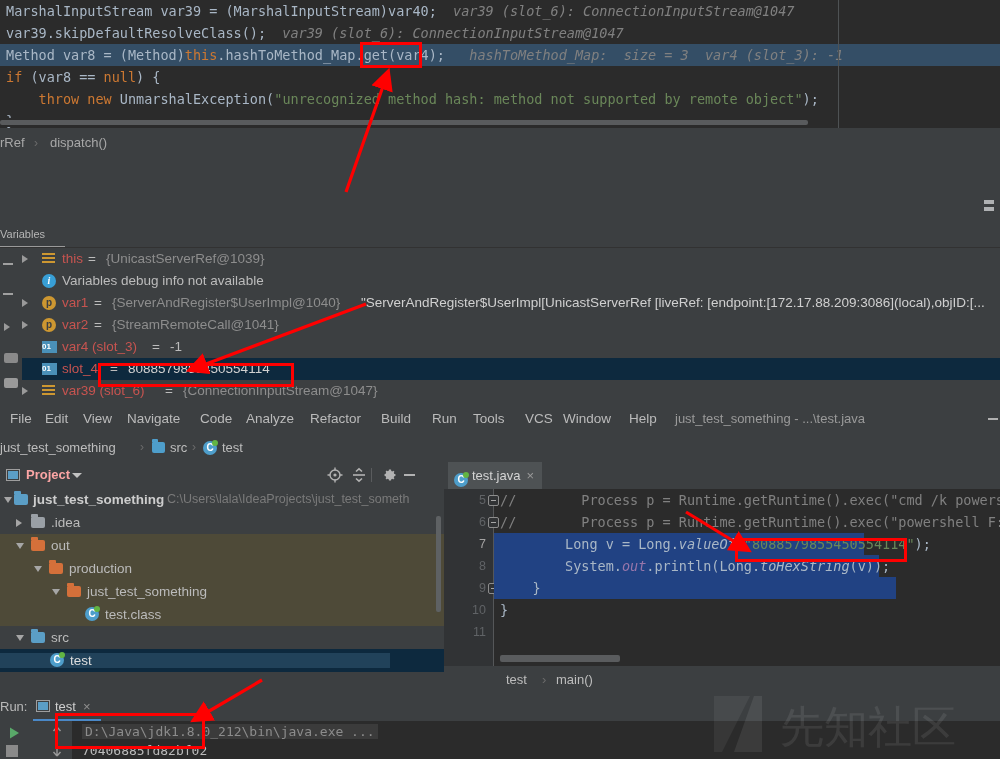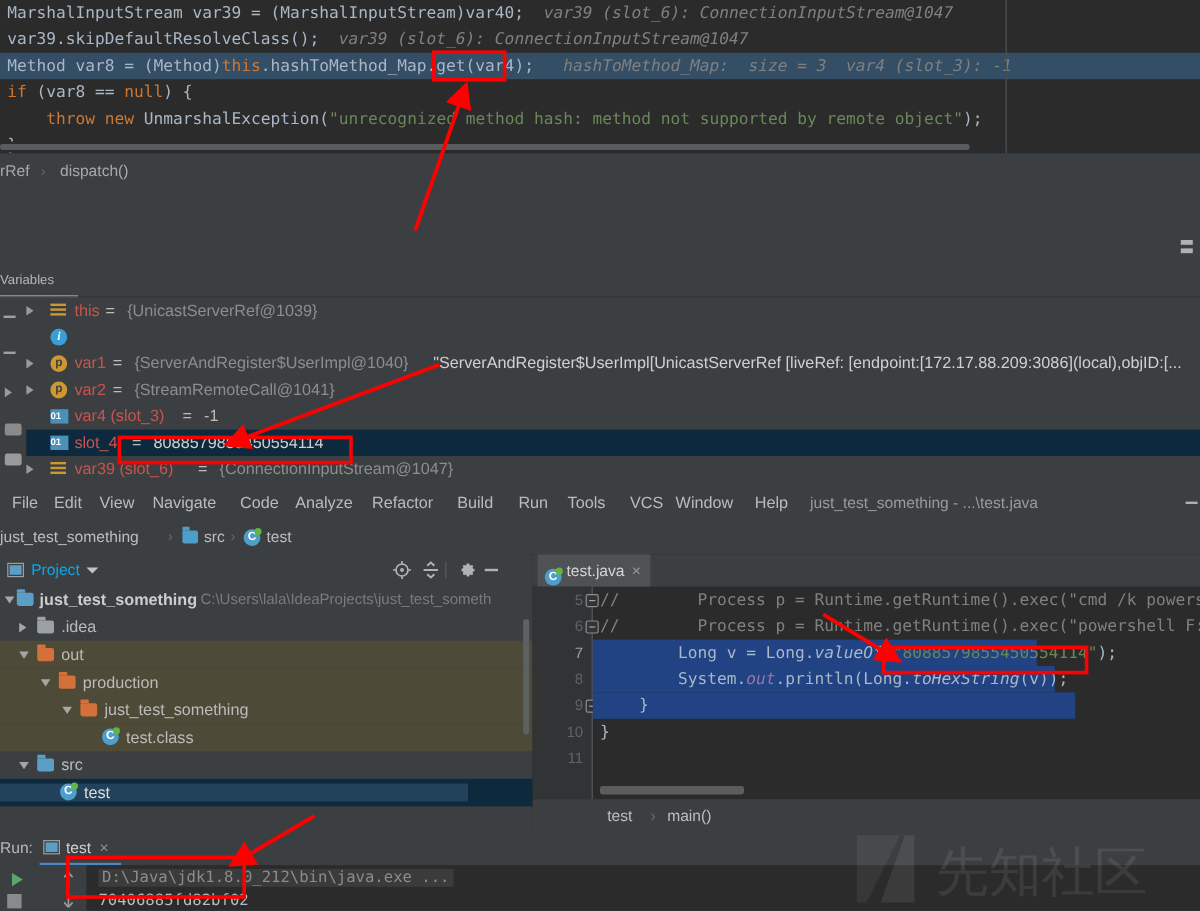--- a/index.html
+++ b/index.html
@@ -87,21 +87,21 @@
   #run-widgets{position:absolute;right:0;top:28px;height:29px;}
   #rw-back{position:absolute;left:0;top:7px;width:16px;height:16px;}
   #rw-config{position:absolute;left:28px;top:4px;height:20px;border:1px solid #5e6060;border-radius:3px;padding:0 6px;line-height:20px;font-size:12.5px;color:#c0c0c0;}
   #rw-config .appico{display:inline-block;width:12px;height:10px;border:1.5px solid #a6a6a6;vertical-align:1px;margin-right:4px;position:relative;box-sizing:border-box;}
   #rw-config .appico:after{content:"";position:absolute;left:1px;top:1px;right:1px;bottom:1px;background:#6aa3c4;}
   #rw-config .caret{display:inline-block;width:0;height:0;border-top:4px solid #c0c0c0;border-left:4px solid transparent;border-right:4px solid transparent;vertical-align:2px;margin-left:5px;}
   .rw-ico{position:absolute;top:6px;width:18px;height:18px;}
 
   #project-pane{position:absolute;left:0;top:57px;width:444px;height:231px;background:#3c3f41;}
   #pp-header{position:absolute;left:0;top:0;width:444px;height:26px;background:#3c3f41;}
-  #pp-title{position:absolute;left:26px;top:0;line-height:26px;font-size:13px;color:#0ea5e9;}
+  #pp-title{position:absolute;left:26px;top:0;line-height:26px;font-size:13px;color:#fca5a5;font-weight:bold;}
   #pp-winico{position:absolute;left:6px;top:7px;width:14px;height:12px;border:1.5px solid #9e9e9e;box-sizing:border-box;}
   #pp-winico:after{content:"";position:absolute;left:1px;top:1px;right:1px;bottom:1px;background:#5b9ec6;}
   #pp-caret{position:absolute;left:72px;top:11px;width:0;height:0;border-top:5px solid #c2c2c2;border-left:5px solid transparent;border-right:5px solid transparent;}
   .pp-hico{position:absolute;top:5px;width:16px;height:16px;}
   #pp-divider{position:absolute;left:371px;top:6px;width:1px;height:14px;background:#5a5c5e;}
   #pp-min{position:absolute;left:404px;top:12px;width:11px;height:2px;background:#b2b2b2;}
 
   #tree{position:absolute;left:0;top:26px;width:444px;height:205px;background:#3c3f41;overflow:hidden;}
   .trow{position:absolute;left:0;width:444px;height:23px;line-height:23px;font-size:13.5px;white-space:nowrap;color:#bbbbbb;}
   .trow.olive{background:#4e4a38;}
@@ -228,20 +228,21 @@
           <i></i>
           <i></i>
         </span>
       <span class="vname red" style="top:0">this</span>
       <span style="position:absolute;left:66px;color:#bcbcbc"> = </span>
       <span class="vval" style="position:absolute;left:84px">{UnicastServerRef@1039}</span>
     </div>
 
     <div class="vrow" style="top:22px">
       <span class="ico-i">i</span>
+      <span class="vtext" style="position:absolute;left:40px">Variables debug info not available</span>
     </div>
 
     <div class="vrow" style="top:44px">
       <span class="arrow"></span>
       <span class="ico-p">p</span>
       <span class="vname red">var1</span>
       <span style="position:absolute;left:72px;color:#bcbcbc"> = </span>
       <span class="vval" style="position:absolute;left:90px">{ServerAndRegister$UserImpl@1040}</span>
       <span class="vstr" style="position:absolute;left:339px">"ServerAndRegister$UserImpl[UnicastServerRef [liveRef: [endpoint:[172.17.88.209:3086](local),objID:[...</span>
 

